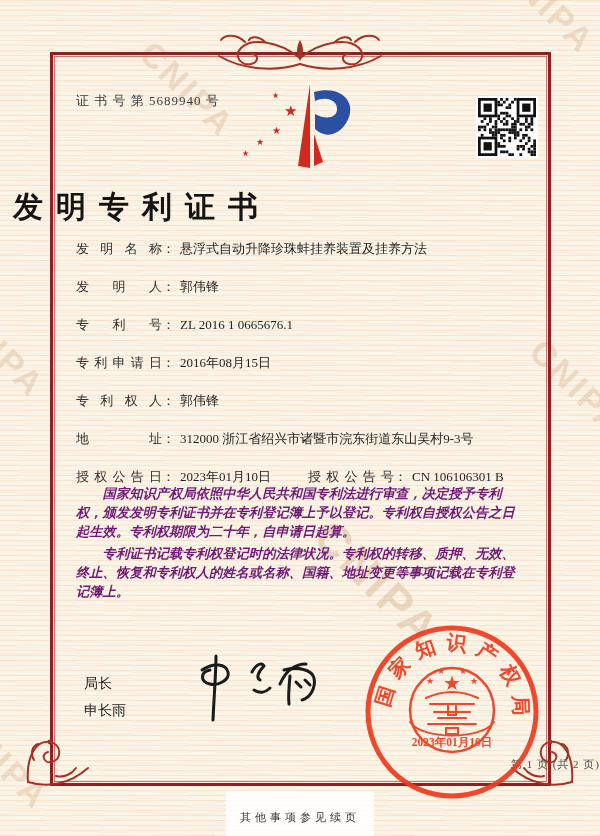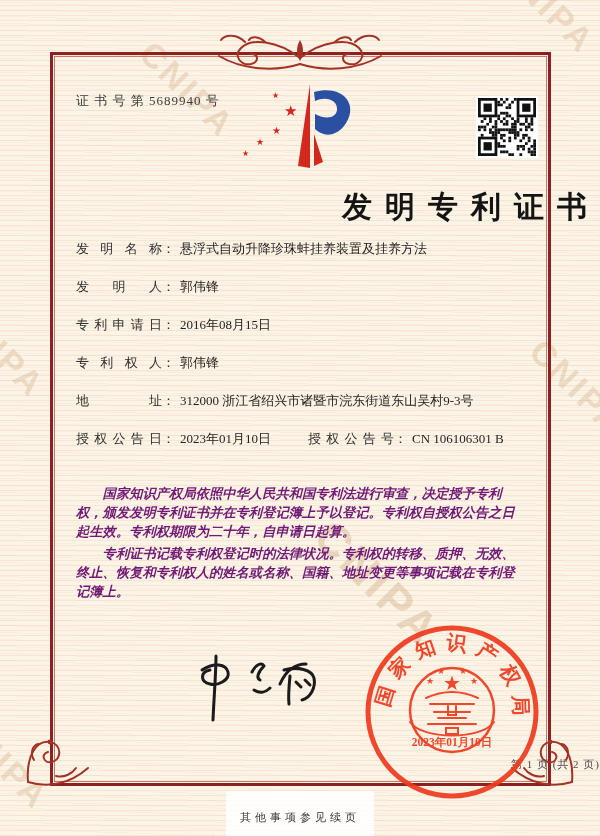--- a/index.html
+++ b/index.html
@@ -33,21 +33,21 @@
   .frame-inner{position:absolute; inset:1px; border:1px solid #c57a6b;}
   .ornament{position:absolute; z-index:2;}
   .cert-no{
     position:absolute; left:76px; top:92px; z-index:3;
     font-size:13px; color:#3a3a3a; letter-spacing:1px;
   }
   .logo{position:absolute; left:238px; top:84px; width:124px; height:84px; z-index:3;}
   .logo .star{position:absolute; color:#d3281e; line-height:1; font-family:"DejaVu Sans",sans-serif;}
   .qr{position:absolute; left:476px; top:96px; width:58px; height:58px; z-index:3; background:#fff; padding:2px;}
   .title{
-    position:absolute; left:0; right:0; top:167px; z-index:3; text-align:right;
+    position:absolute; left:0; right:0; top:167px; z-index:3; text-align:left;
     font-size:30px; font-weight:bold; color:#141414; letter-spacing:13px; text-indent:13px;
   }
   .fields{position:absolute; left:76px; top:240px; width:452px; z-index:3; font-size:13px; color:#222;}
   .field-row{position:relative; height:38px;}
   .label{
     display:inline-block; width:86px; color:#2f2f2f;
     text-align:justify; text-align-last:justify; vertical-align:top;
   }
   .colon{color:#2f2f2f;}
   .value{margin-left:5px; color:#1f1f1f;}
@@ -280,20 +280,23 @@
   <h1 class="title">发明专利证书</h1>
 
   <div class="fields">
     <div class="field-row">
       <span class="label">发明名称</span><span class="colon">：</span><span class="value">悬浮式自动升降珍珠蚌挂养装置及挂养方法</span>
     </div>
     <div class="field-row">
       <span class="label">发明人</span><span class="colon">：</span><span class="value">郭伟锋</span>
     </div>
     <div class="field-row">
+      <span class="label">专利号</span><span class="colon">：</span><span class="value">ZL 2016 1 0665676.1</span>
+    </div>
+    <div class="field-row">
       <span class="label">专利申请日</span><span class="colon">：</span><span class="value">2016年08月15日</span>
     </div>
     <div class="field-row">
       <span class="label">专利权人</span><span class="colon">：</span><span class="value">郭伟锋</span>
     </div>
     <div class="field-row">
       <span class="label">地址</span><span class="colon">：</span><span class="value">312000 浙江省绍兴市诸暨市浣东街道东山吴村9-3号</span>
     </div>
     <div class="field-row">
       <span>
@@ -303,20 +306,24 @@
         <span class="label">授权公告号</span><span class="colon">：</span><span class="value">CN 106106301 B</span>
       </span>
     </div>
   </div>
 
   <div class="body-text">
     <p>国家知识产权局依照中华人民共和国专利法进行审查，决定授予专利权，颁发发明专利证书并在专利登记簿上予以登记。专利权自授权公告之日起生效。专利权期限为二十年，自申请日起算。</p>
     <p>专利证书记载专利权登记时的法律状况。专利权的转移、质押、无效、终止、恢复和专利权人的姓名或名称、国籍、地址变更等事项记载在专利登记簿上。</p>
   </div>
 
+  <div class="director">
+    <div>局长</div>
+    <div>申长雨</div>
+  </div>
 
   <svg class="signature" viewBox="0 0 152 88">
     <g stroke="#1b1b1b" stroke-width="3" fill="none" stroke-linecap="round" stroke-linejoin="round">
       <path d="M34,28 C46,20 58,22 60,30 C62,38 50,44 42,42 C32,40 32,30 42,28"></path>
       <path d="M48,14 C48,30 46,55 45,78"></path>
       <path d="M84,30 C88,22 94,20 96,24 C90,30 88,36 92,38"></path>
       <path d="M86,48 C92,52 98,50 102,46"></path>
       <path d="M112,42 C118,28 128,22 138,22"></path>
       <path d="M116,28 C130,24 144,28 146,36 C148,46 142,56 134,58"></path>
       <path d="M122,34 C121,44 120,54 121,62"></path>

